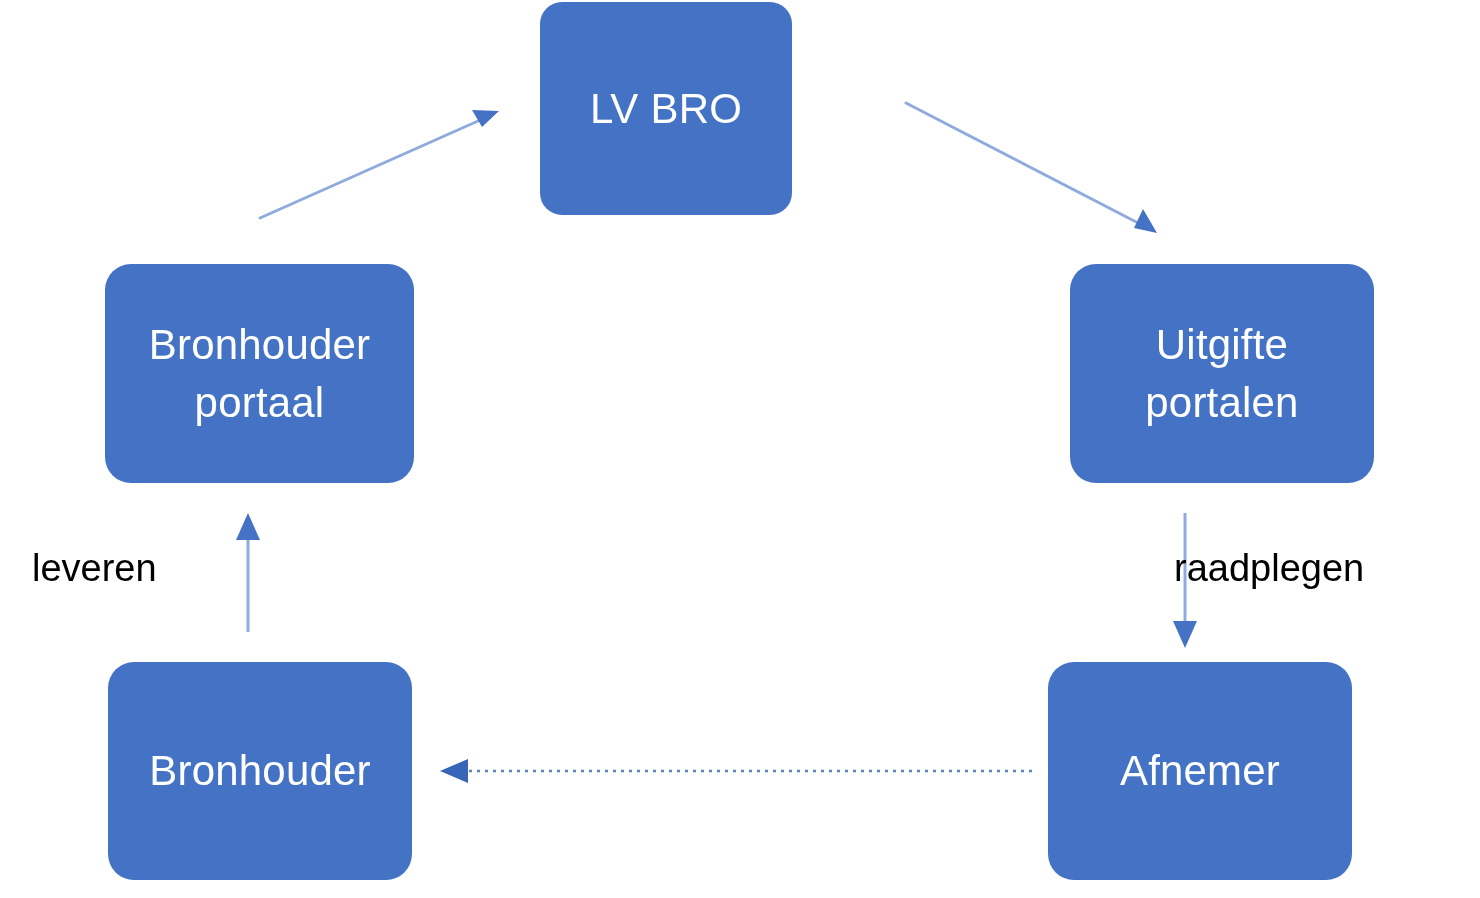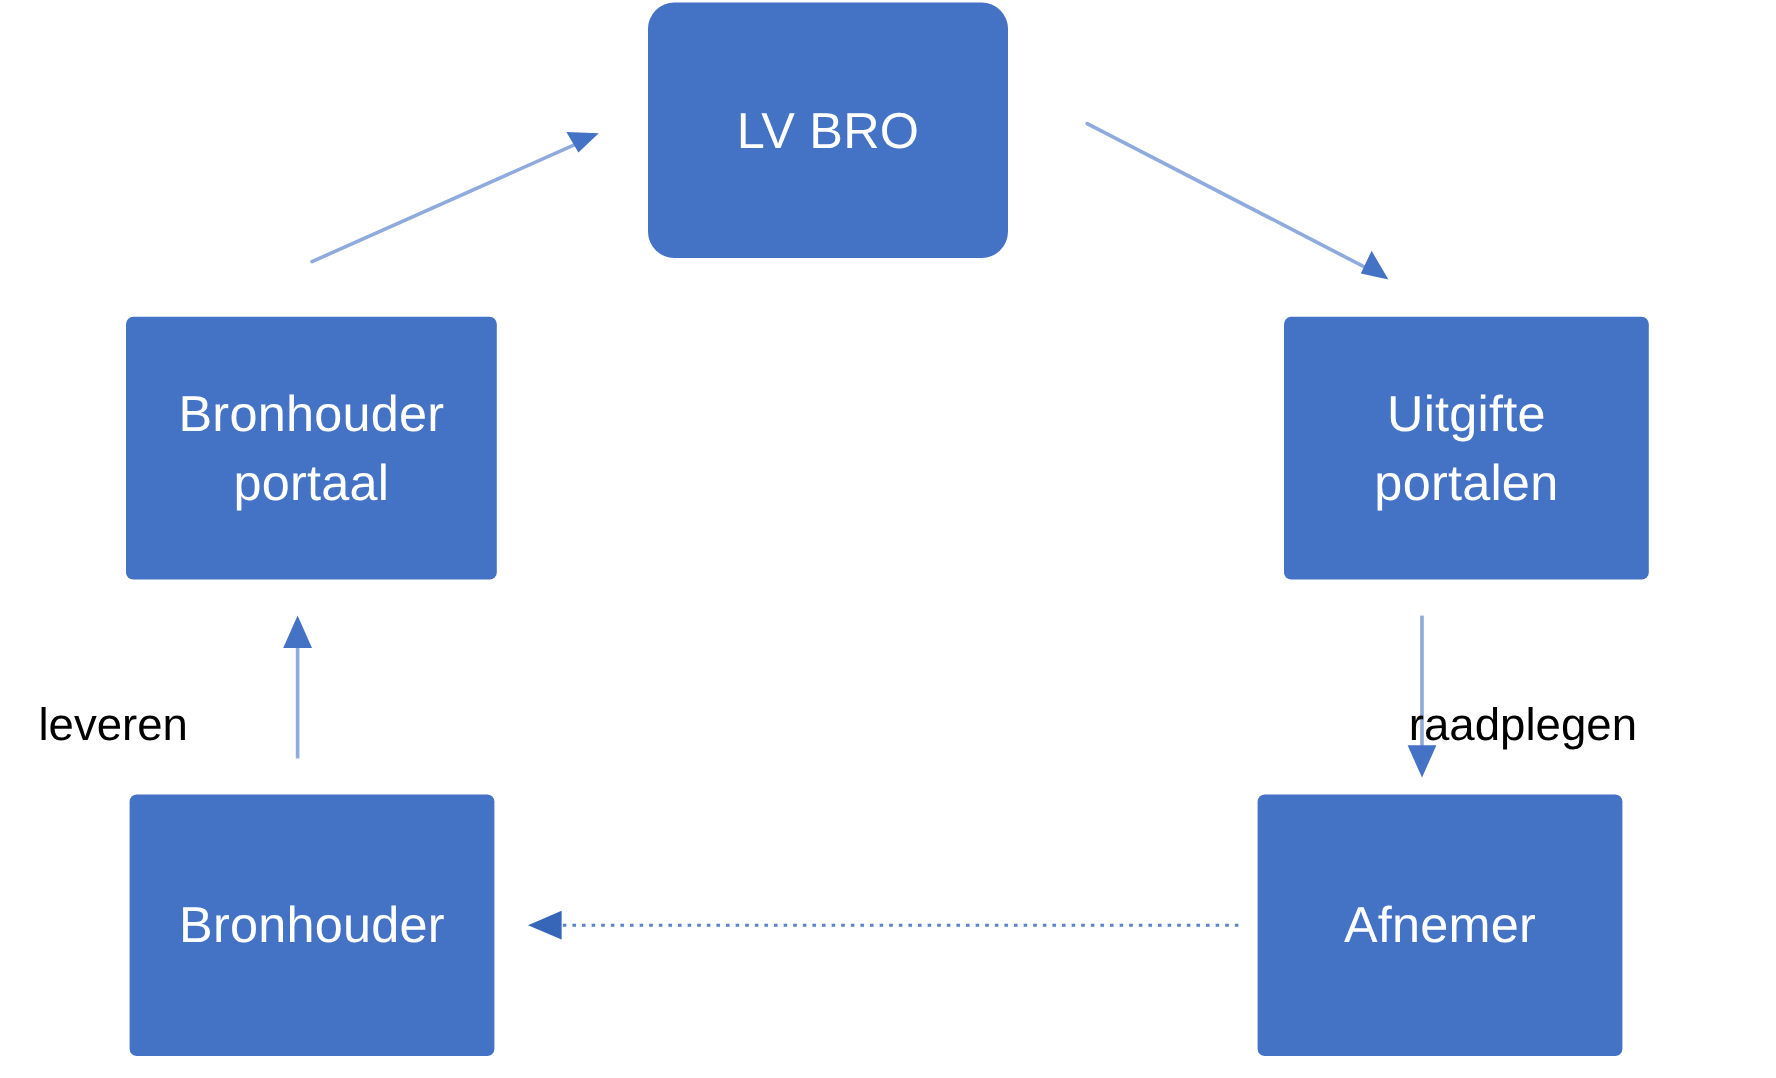--- a/index.html
+++ b/index.html
@@ -16,38 +16,38 @@
     position: relative;
     width: 1480px;
     height: 898px;
     background: #ffffff;
     overflow: hidden;
   }
   .node {
     position: absolute;
     box-sizing: border-box;
     background: #4472C4;
-    border-radius: 6px;
+    border-radius: 26px;
     color: #ffffff;
     display: flex;
     align-items: center;
     justify-content: center;
     text-align: center;
     font-size: 42px;
     line-height: 58px;
     font-weight: 400;
     letter-spacing: 0.2px;
     white-space: pre-line;
     user-select: none;
   }
   
   #node-lv-bro {
     left: 540px;
     top: 2px;
-    width: 300px;
+    width: 252px;
     height: 213px;
     border-radius: 22px;
   }
   #node-bronhouder-portaal {
     left: 105px;
     top: 264px;
     width: 309px;
     height: 219px;
   }
   #node-uitgifte-portalen {
@@ -71,21 +71,20 @@
 
   
   .edge-label {
     position: absolute;
     color: #000000;
     font-size: 38px;
     line-height: 40px;
     font-weight: 400;
     white-space: nowrap;
     user-select: none;
-    margin-top: 37px;
   }
   #label-leveren {
     left: 32px;
     top: 548px;
   }
   #label-raadplegen {
     left: 1174px;
     top: 548px;
   }
   #label-terugmelden {

